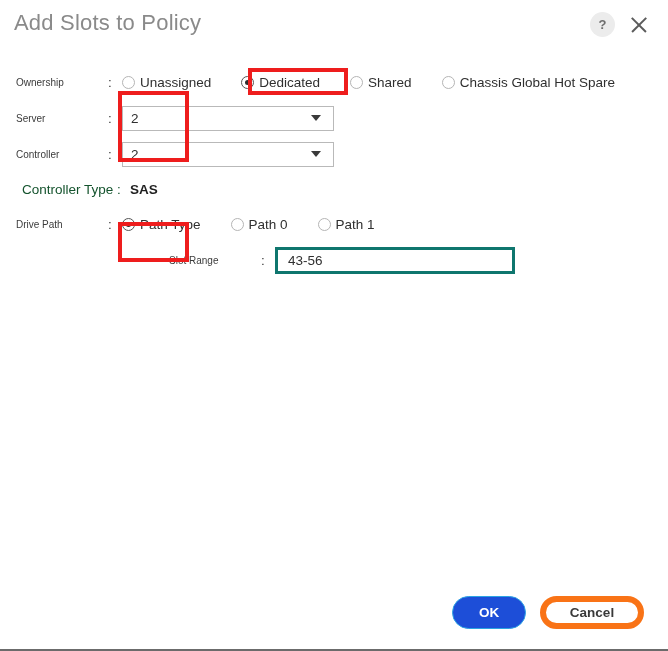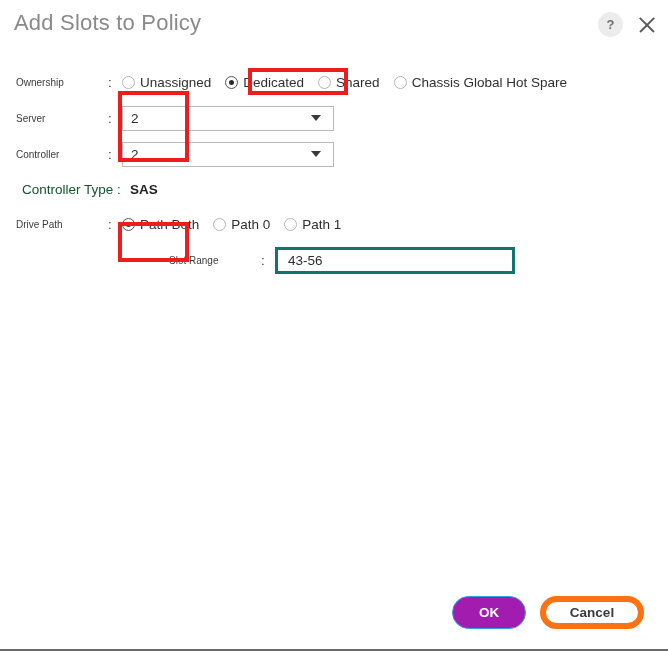--- a/index.html
+++ b/index.html
@@ -22,21 +22,21 @@
     display: flex;
     flex-direction: column;
   }
 
   
   .header {
     height: 50px;
     flex: 0 0 auto;
     display: flex;
     align-items: flex-start;
-    padding: 9px 10px 0 14px;
+    padding: 9px 18px 0 14px;
   }
   .title {
     font-size: 22px;
     font-weight: 400;
     color: #8a8a8a;
     letter-spacing: 0.2px;
     line-height: 28px;
     white-space: nowrap;
   }
   .header-actions {
@@ -109,21 +109,21 @@
     width: 14px;
     font-size: 13.5px;
     color: #3b3b3b;
     text-align: left;
   }
 
   
   .radio-group {
     display: flex;
     align-items: flex-start;
-    gap: 0px;
+    gap: 16px;
   }
   .radio-opt {
     display: flex;
     align-items: center;
     gap: 5px;
     margin-right: 14px;
     cursor: pointer;
     white-space: nowrap;
   }
   .radio-opt:last-child { margin-right: 0; }
@@ -213,21 +213,21 @@
     border-radius: 17px;
     font-size: 13.5px;
     font-weight: bold;
     display: flex;
     align-items: center;
     justify-content: center;
     cursor: pointer;
     user-select: none;
   }
   .btn-primary {
-    background: #a21caf;
+    background: #1d4ed8;
     color: #ffffff;
     border: 1px solid #2ba3e3;
     width: 74px;
   }
   .btn-secondary {
     background: #ffffff;
     color: #3a3a3a;
     border: 6px solid #f97316;
     width: 104px;
   }
@@ -293,21 +293,21 @@
         <div class="lbl-wide">Controller Type :</div>
         <div class="static-val">SAS</div>
       </div>
 
       <div class="row">
         <div class="lbl">Drive Path</div>
         <div class="colon">:</div>
         <div class="radio-group">
           <div class="radio-opt">
             <span class="radio on"></span>
-            <span class="radio-txt">Path Both</span>
+            <span class="radio-txt">Path Type</span>
           </div>
           <div class="radio-opt">
             <span class="radio"></span>
             <span class="radio-txt">Path 0</span>
           </div>
           <div class="radio-opt">
             <span class="radio"></span>
             <span class="radio-txt">Path 1</span>
           </div>
         </div>

